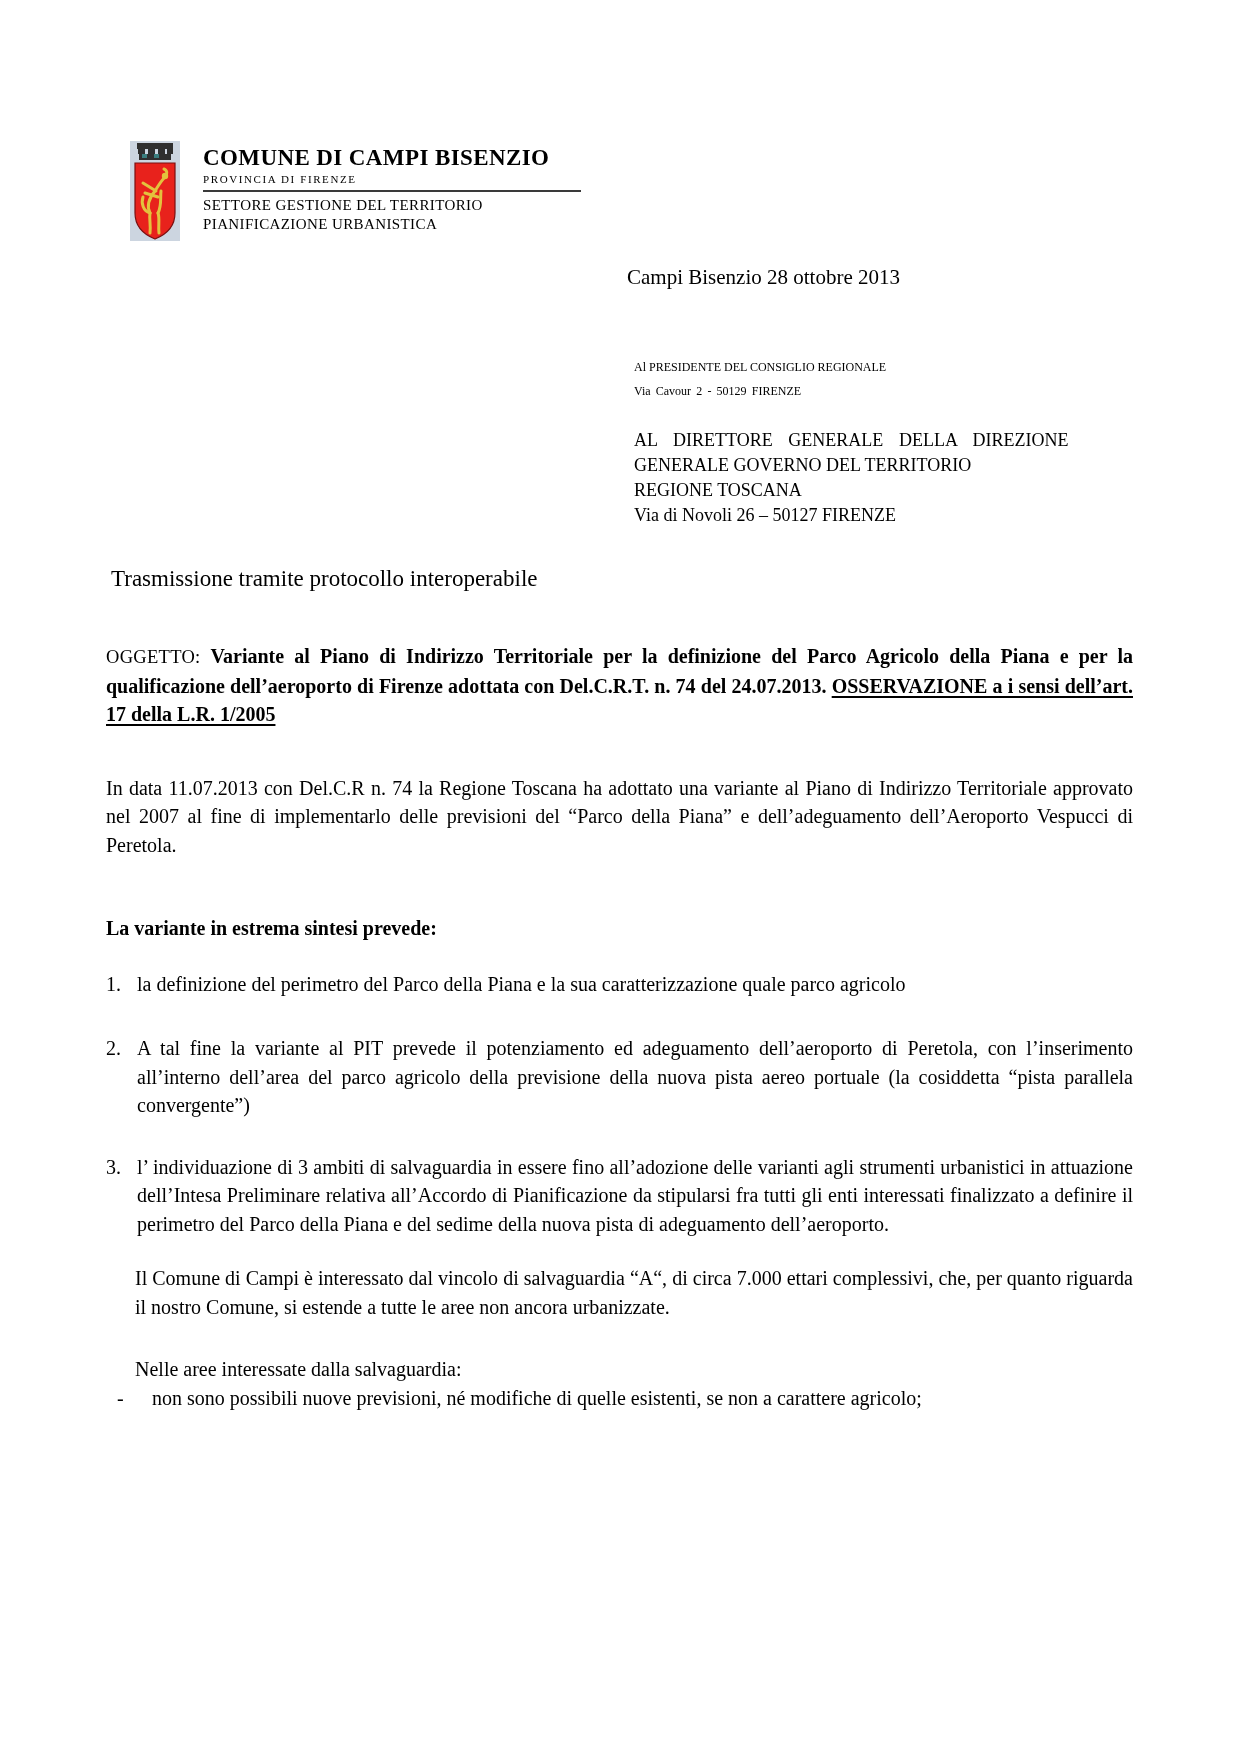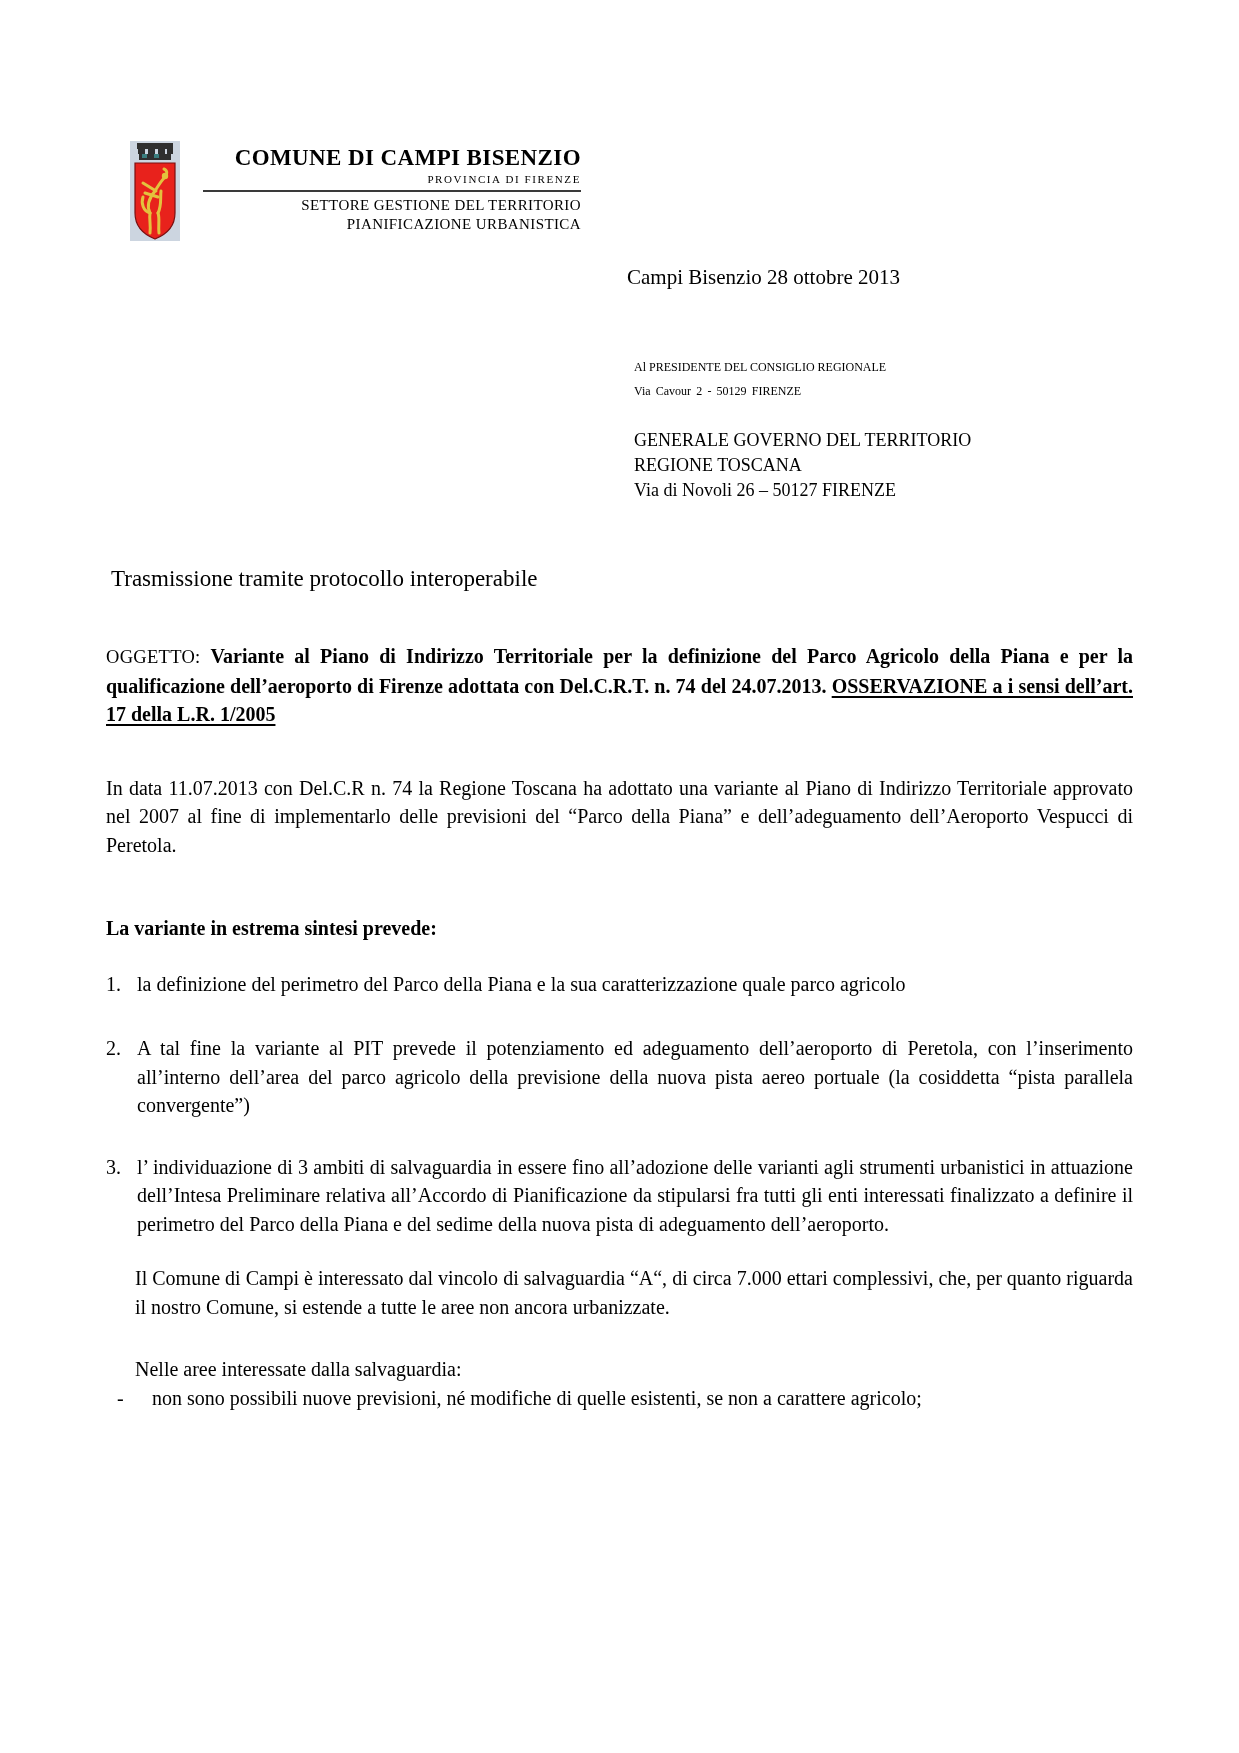--- a/index.html
+++ b/index.html
@@ -8,21 +8,21 @@
     width:1239px; height:1753px;
     margin:0 auto;
     background:#ffffff;
     font-family:"Liberation Serif", serif;
     color:#000;
     overflow:hidden;
   }
 
   
   .crest { position:absolute; left:130px; top:141px; width:50px; height:100px; }
-  .lh-text { position:absolute; left:203px; top:145px; width:378px; text-align:right; }
+  .lh-text { position:absolute; left:203px; top:145px; width:378px; text-align:left; }
   .lh-name { font-size:23px; font-weight:bold; letter-spacing:0.4px; white-space:nowrap; }
   .lh-prov { font-size:11px; letter-spacing:1.6px; margin-top:2px; }
   .lh-rule { border:0; border-top:2px solid #3a3a3a; margin:5px 0 4px 0; }
   .lh-dept { font-size:15px; line-height:19px; letter-spacing:0.4px; }
 
   
   .dateline { position:absolute; left:627px; top:265px; font-size:21px; }
   .recipient-1 { position:absolute; left:634px; top:355px; font-size:12px; line-height:24px; }
   .recipient-1 .addr { word-spacing:0.18em; }
   .recipient-2 { position:absolute; left:634px; top:428px; font-size:18px; line-height:25px; }
@@ -95,20 +95,21 @@
   </div>
 
   <div class="dateline">Campi Bisenzio 28 ottobre 2013</div>
 
   <div class="recipient-1">
     <div>Al PRESIDENTE DEL CONSIGLIO REGIONALE</div>
     <div class="addr">Via Cavour 2 - 50129 FIRENZE</div>
   </div>
 
   <div class="recipient-2">
+    <div class="spread">AL DIRETTORE GENERALE DELLA DIREZIONE</div>
     <div>GENERALE GOVERNO DEL TERRITORIO</div>
     <div>REGIONE TOSCANA</div>
     <div>Via di Novoli 26 – 50127 FIRENZE</div>
   </div>
 
   <div class="transmission">Trasmissione tramite protocollo interoperabile</div>
 
   <div class="content">
 
     <p class="subject" style="margin:0">

